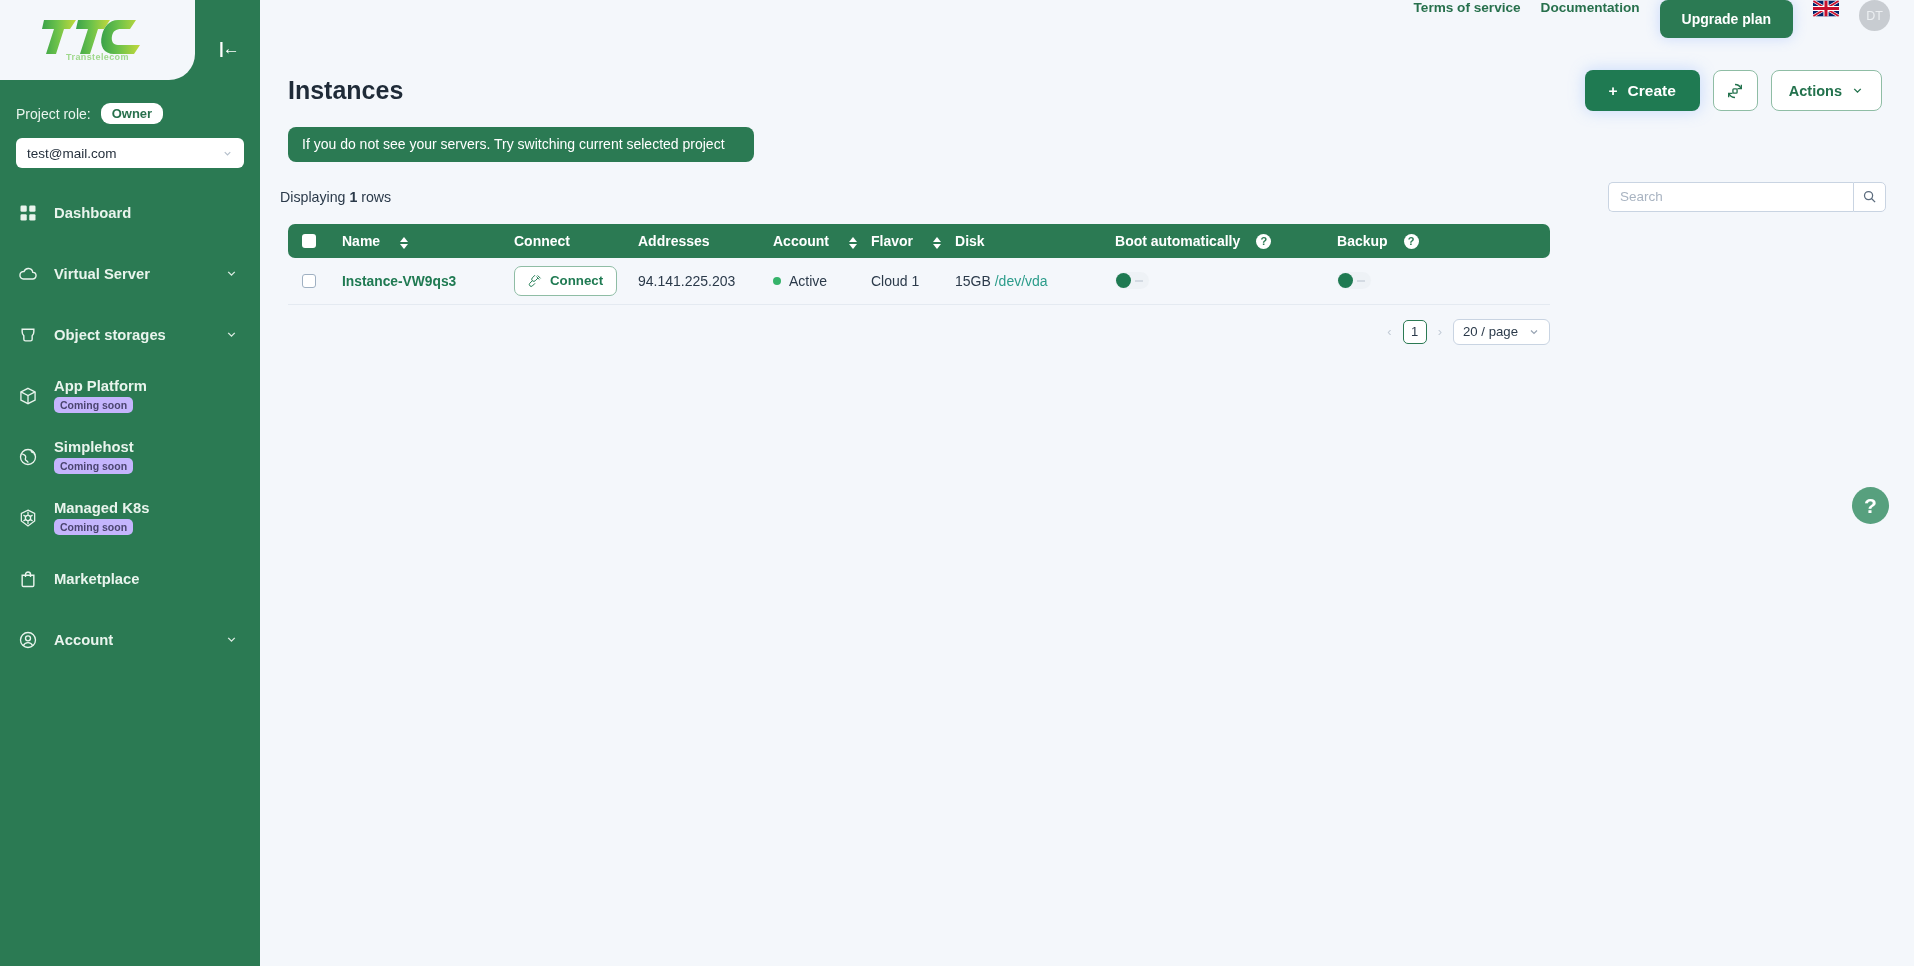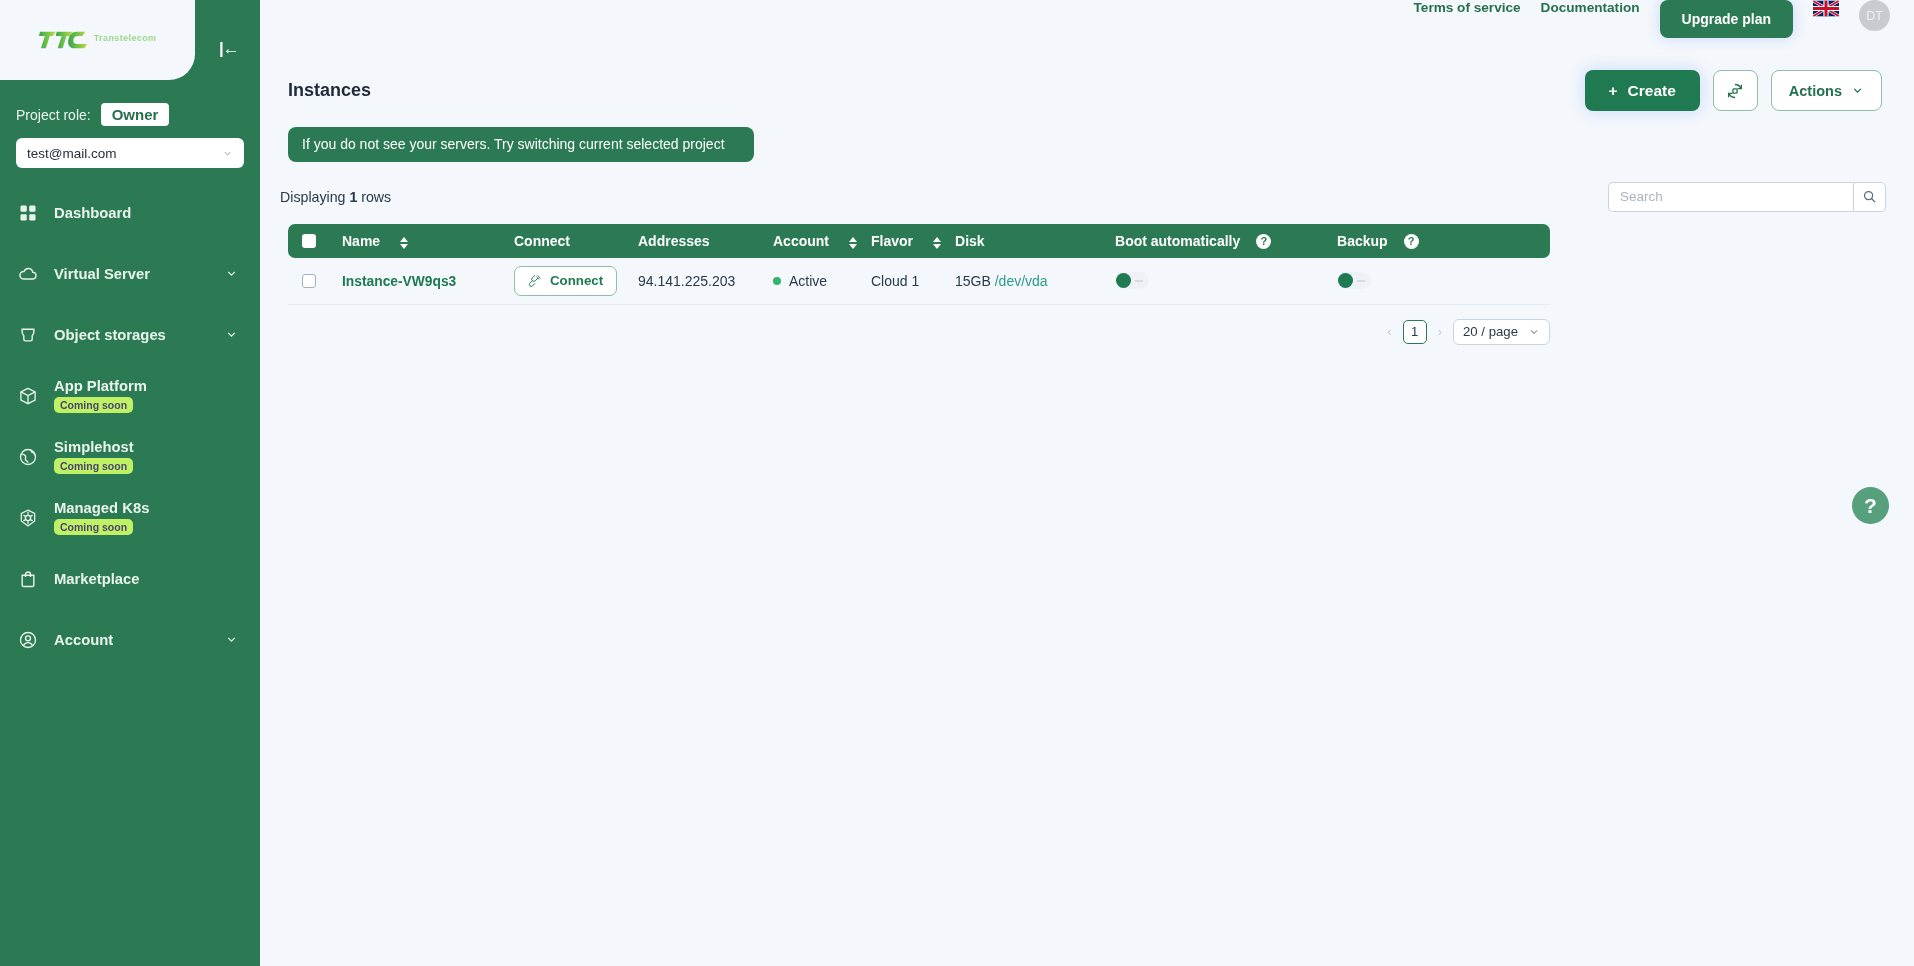--- a/index.html
+++ b/index.html
@@ -18,43 +18,43 @@
     position: relative;
     flex: 0 0 260px;
   }
   .logo-plate {
     position: absolute; top: 0; left: 0;
     width: 195px; height: 80px;
     background: #f4f7fb;
     border-bottom-right-radius: 26px;
     display: flex; align-items: center; justify-content: center;
   }
-  .logo-wrap { position: relative; width: 118px; height: 54px; display:flex; flex-direction:row; align-items:center; justify-content:center; }
+  .logo-wrap { position: relative; width: 118px; height: 54px; display:flex; flex-direction:column; align-items:center; justify-content:center; }
   .logo-ttc { width: 112px; height: 38px; display:block; }
   .logo-sub {
     font-size: 9px; letter-spacing: .4px; color: #9fd88c;
     margin-top: -4px; font-weight: 700;
   }
   .collapse-btn {
     position: absolute; top: 20px; left: 196px;
     width: 66px; height: 58px;
     display: flex; align-items: center; justify-content: center;
     cursor: pointer; color: #ffffff; font-size: 17px; font-weight: 700;
     letter-spacing: -1px;
   }
   .collapse-glyph { display: inline-flex; align-items: center; gap: 1px; }
 
   .role-line {
     position: absolute; top: 103px; left: 16px;
     display: flex; align-items: center; gap: 10px;
     color: #eaf5ee; font-size: 14px;
   }
   .role-badge {
-    background: #ffffff; color: #27704c; font-size: 15px; font-weight: 700;
-    padding: 3px 11px; border-radius: 4px;
+    background: #ffffff; color: #27704c; font-size: 13px; font-weight: 700;
+    padding: 3px 11px; border-radius: 9px;
   }
   .project-select {
     position: absolute; top: 138px; left: 16px;
     width: 228px; height: 30px;
     background: #ffffff; border-radius: 6px;
     display: flex; align-items: center; justify-content: space-between;
     padding: 0 11px; cursor: pointer;
   }
   .project-select .ps-text { font-size: 13.5px; color: #25303d; }
   .chev-sm { width: 11px; height: 11px; color: #b6c0cc; }
@@ -64,21 +64,21 @@
     display: flex; align-items: center; gap: 16px;
     padding: 0 22px 0 18px;
     height: 61px;
     color: #e9f4ed; cursor: pointer; position: relative;
   }
   .nav-item .ico { width: 20px; height: 20px; flex: 0 0 20px; display:flex; align-items:center; justify-content:center; }
   .nav-item .ico svg { width: 20px; height: 20px; }
   .nav-label { font-size: 14.8px; font-weight: 700; white-space: nowrap; }
   .nav-text { display: flex; flex-direction: column; gap: 3px; }
   .soon-badge {
-    background: #bef264; color: #4b4570; font-size: 10.5px; font-weight: 600;
+    background: #c4b5fd; color: #4b4570; font-size: 10.5px; font-weight: 600;
     border-radius: 5px; padding: 2px 6px; width: fit-content;
   }
   .nav-chev { margin-left: auto; width: 13px; height: 13px; opacity: .92; }
 
   
   .main { flex: 1; position: relative; height: 966px; background: #f4f7fb; }
 
   .topbar {
     height: 52px; display: flex; align-items: flex-start; justify-content: flex-end;
     gap: 20px; padding-right: 24px;
@@ -93,21 +93,21 @@
   .avatar {
     width: 31px; height: 31px; border-radius: 50%;
     background: #c8ccd1; color: #eceff2; font-size: 12.5px; font-weight: 400;
     display: flex; align-items: center; justify-content: center; cursor: pointer;
   }
 
   .page-head {
     display: flex; align-items: center; justify-content: space-between;
     padding: 18px 32px 0 28px;
   }
-  .page-title { font-size: 18px; font-weight: 700; color: #1f2b38; }
+  .page-title { font-size: 25px; font-weight: 700; color: #1f2b38; }
   .head-actions { display: flex; align-items: center; gap: 13px; }
   .btn-create {
     background: #1f7a52; color: #ffffff; border: none; border-radius: 8px;
     height: 41px; padding: 0 24px; font-size: 15.5px; font-weight: 700;
     display: flex; align-items: center; gap: 10px; cursor: pointer;
     box-shadow: 0 0 16px rgba(110,160,255,.35);
   }
   .btn-icon-sq {
     width: 45px; height: 41px; border: 1px solid #8fbda5; border-radius: 8px;
     background: #ffffff; display: flex; align-items: center; justify-content: center;

